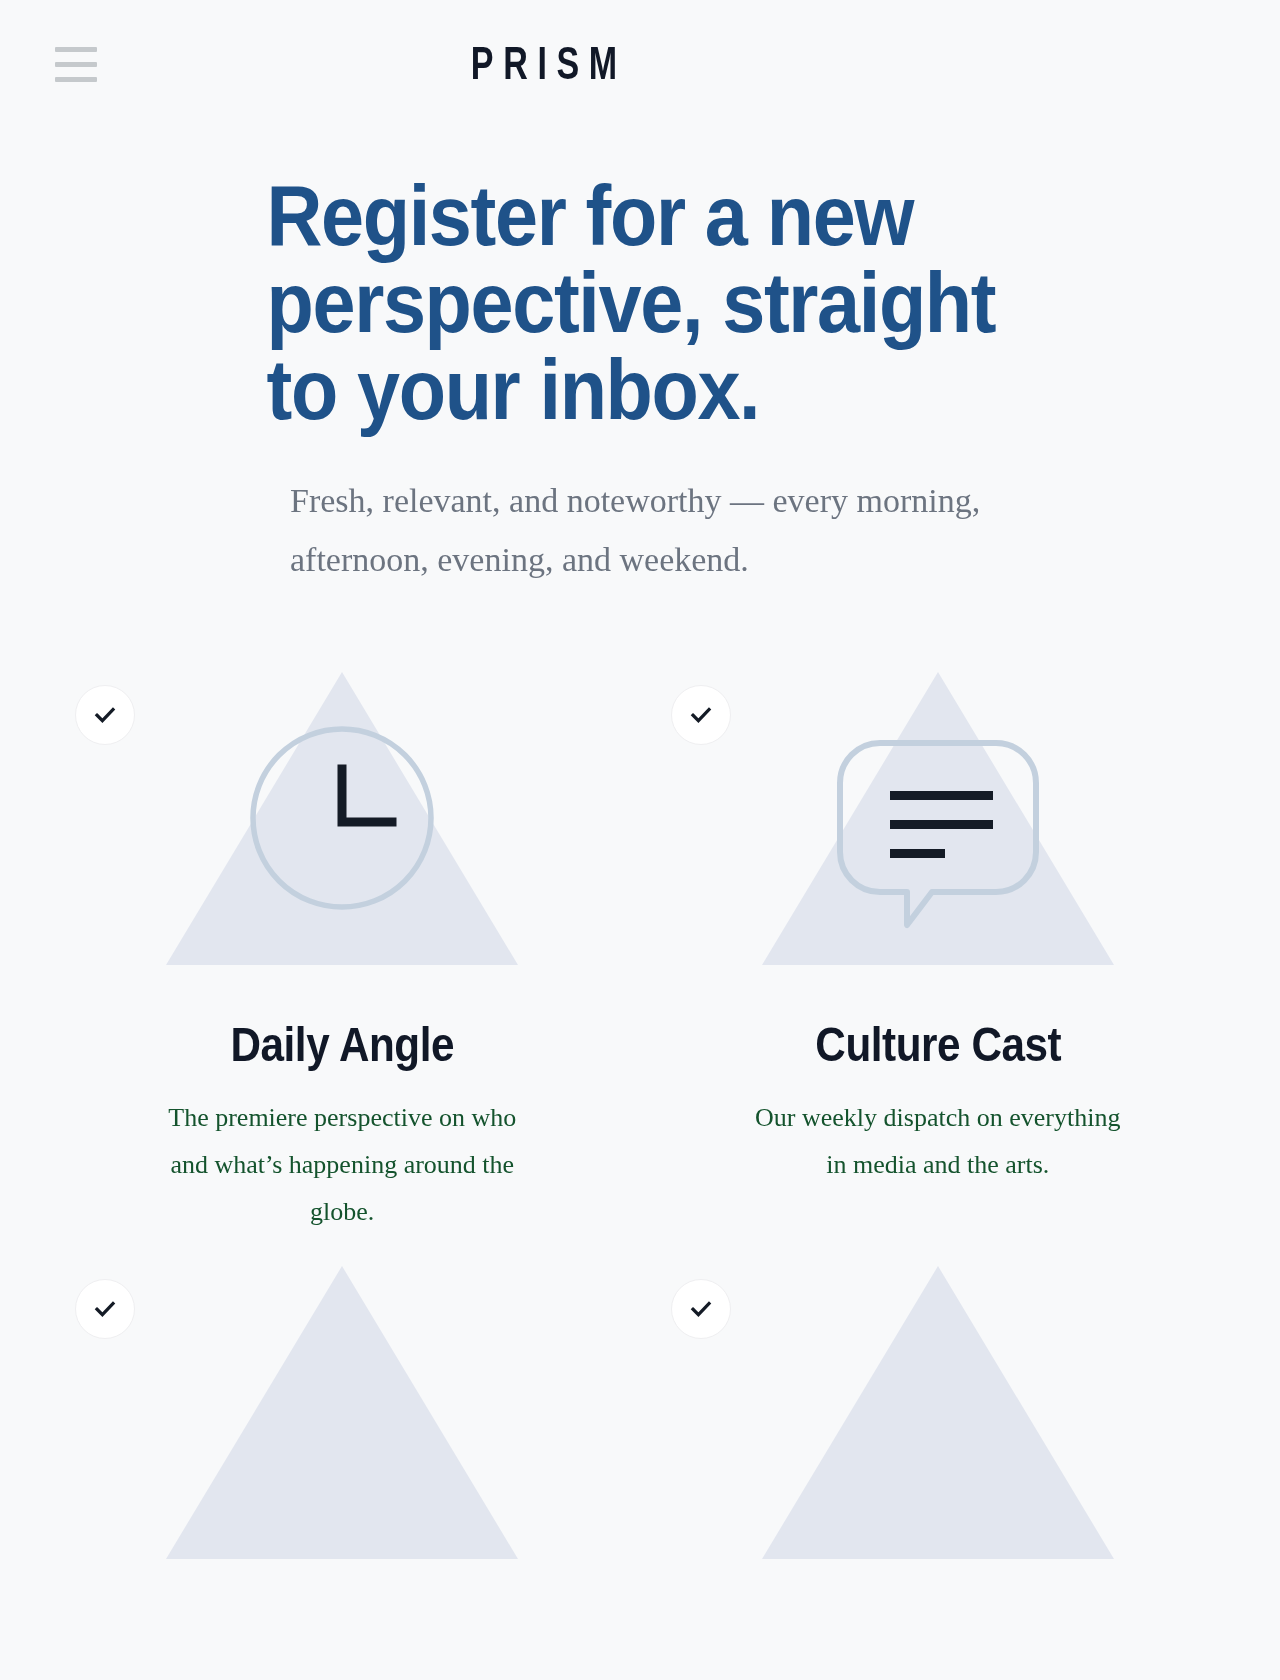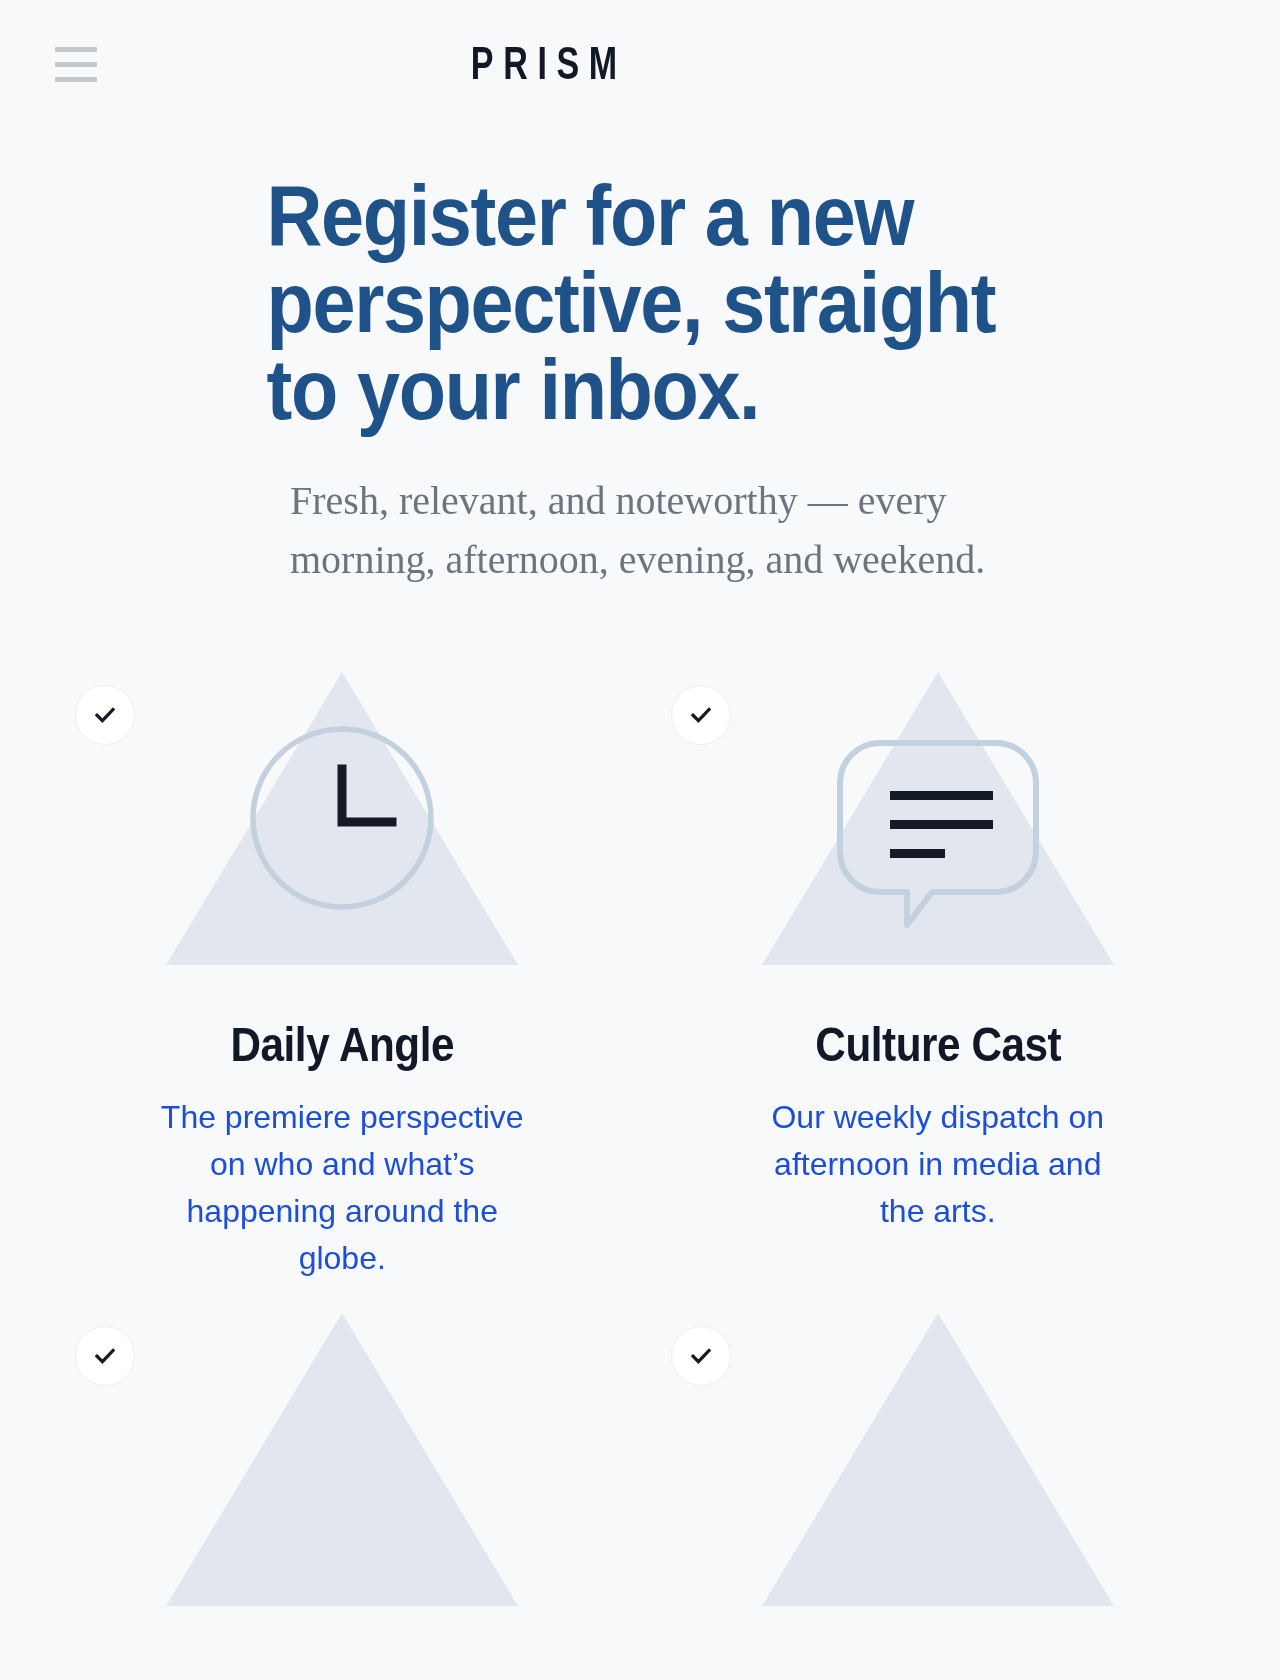--- a/index.html
+++ b/index.html
@@ -78,21 +78,21 @@
     letter-spacing: -1.5px;
     color: #1F5289;
     transform: scaleX(0.9);
   }
 
   .hero-sub {
     width: 700px;
     margin: 38px auto 0 auto;
     font-family: "Liberation Serif", serif;
     font-weight: 400;
-    font-size: 40px;
+    font-size: 34px;
     line-height: 59px;
     color: #6C7480;
   }
 
   
   .card-grid {
     width: 1280px;
     margin-top: 83px;
     display: grid;
     grid-template-columns: 1fr 1fr;
@@ -159,25 +159,25 @@
     font-size: 48px;
     line-height: 52px;
     letter-spacing: -0.5px;
     color: #111827;
     transform: scaleX(0.88);
   }
 
   .card-desc {
     margin: 23px auto 0 auto;
     width: 380px;
-    font-family: Liberation Sans, sans-serif;
+    font-family: Liberation Serif, serif;
     font-weight: 400;
-    font-size: 32px;
+    font-size: 26px;
     line-height: 47px;
-    color: #1d4ed8;
+    color: #14532d;
   }
 
   
   .card.partial .card-art { height: 293px; }
 </style>
 </head>
 <body>
 
 <header class="site-header">
   <button class="menu-button">
@@ -225,21 +225,21 @@
       <div class="glyph" style="top:66px;">
         <svg width="206" height="196" viewBox="0 0 206 196" aria-hidden="true">
           <path d="M45 5 H161 A40 40 0 0 1 201 45 V114 A40 40 0 0 1 161 154 H97 L72 187 V154 H45 A40 40 0 0 1 5 114 V45 A40 40 0 0 1 45 5 Z" fill="none" stroke="#C3D0DE" stroke-width="6" stroke-linejoin="round"></path>
           <rect x="55" y="53" width="103" height="9" fill="#141B26"></rect>
           <rect x="55" y="82" width="103" height="9" fill="#141B26"></rect>
           <rect x="55" y="111" width="55" height="9" fill="#141B26"></rect>
         </svg>
       </div>
     </div>
     <h2 class="card-title">Culture Cast</h2>
-    <p class="card-desc">Our weekly dispatch on afternoon in media and the arts.</p>
+    <p class="card-desc">Our weekly dispatch on everything in media and the arts.</p>
   </div>
 
   <div class="card partial">
     <div class="card-art">
       <div class="check-badge">
         <svg width="30" height="30" viewBox="0 0 30 30" aria-hidden="true">
           <path d="M7 15.2 L12.4 20.6 L23 9.6" fill="none" stroke="#141B26" stroke-width="3.2" stroke-linecap="square" stroke-linejoin="miter"></path>
         </svg>
       </div>
       <div class="triangle"></div>

